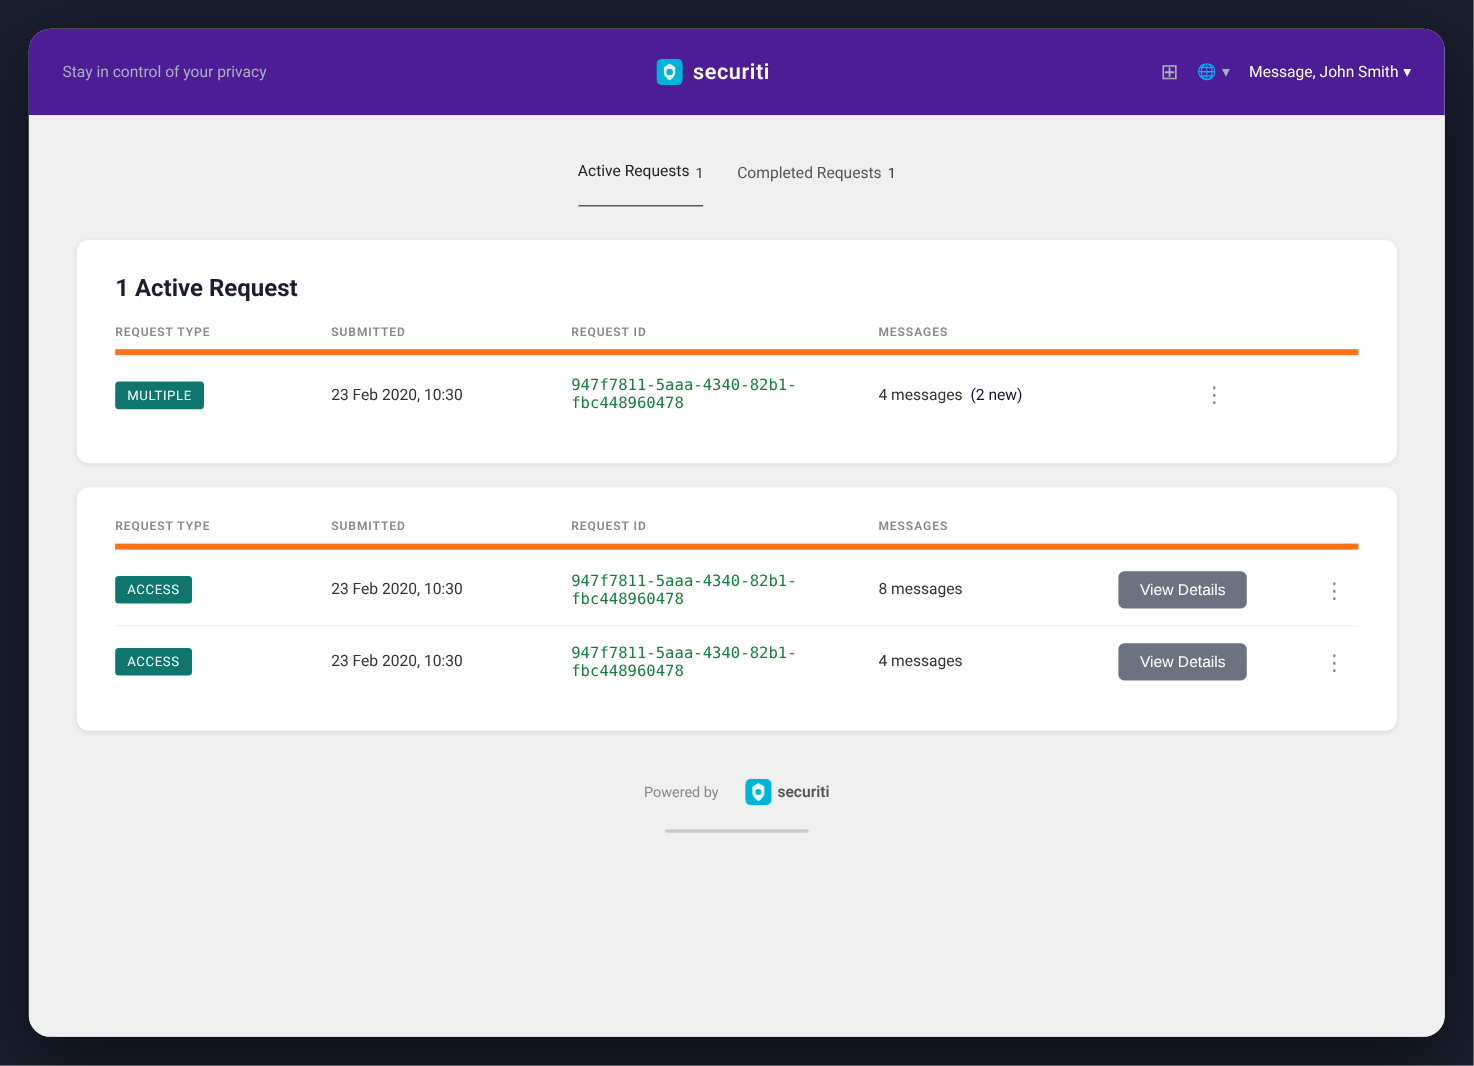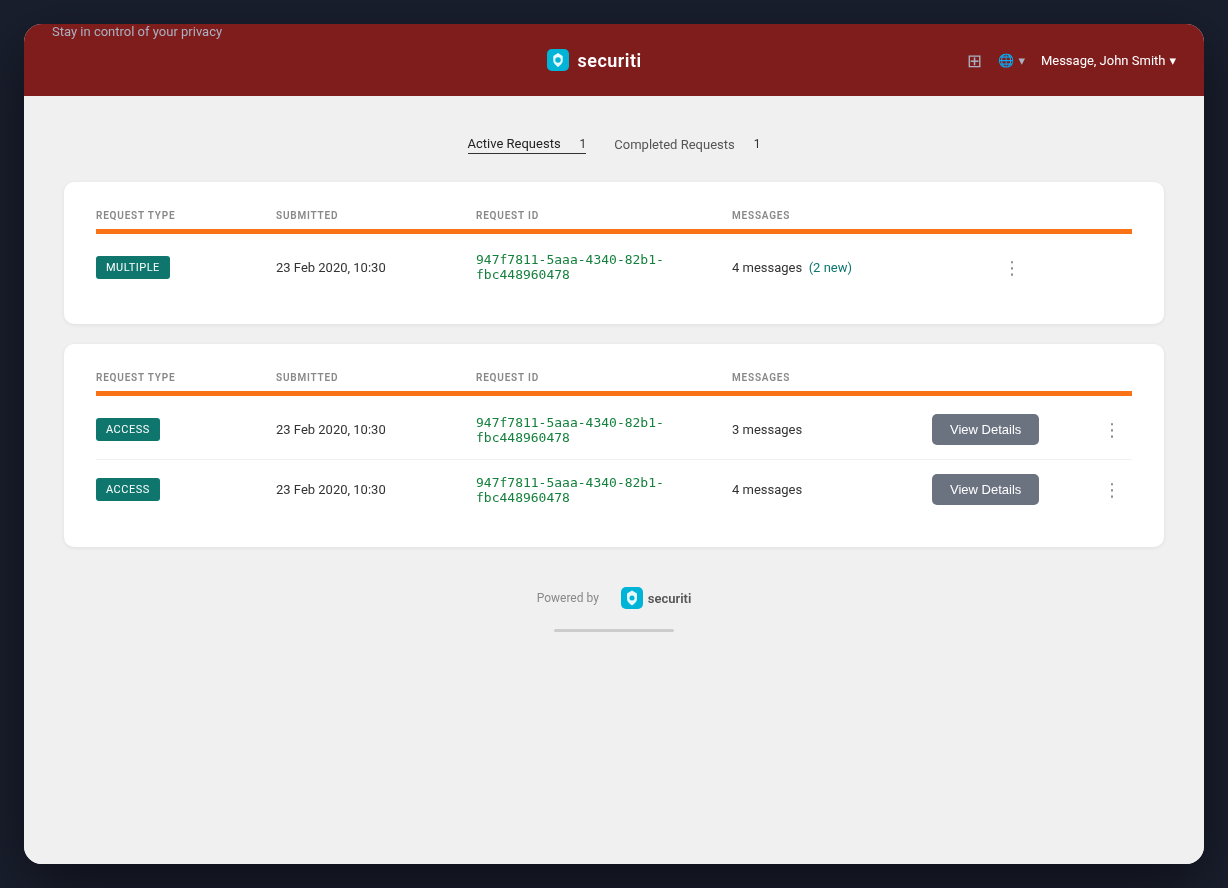--- a/index.html
+++ b/index.html
@@ -16,23 +16,24 @@
       min-height: 840px;
       background: #f0f0f0;
       border-radius: 18px;
       overflow: hidden;
       box-shadow: 0 20px 60px rgba(0,0,0,0.5);
       display: flex;
       flex-direction: column;
     }
     
     .header {
-      background: #7f1d1d;
+      background: #4c1d95;
       height: 72px;
       display: flex;
+      align-items: center;
       padding: 0 28px;
       flex-shrink: 0;
     }
     .header-left {
       color: #aab0c0;
       font-size: 13px;
     }
     .header-center {
       flex: 1;
       display: flex;
@@ -96,22 +97,22 @@
       justify-content: center;
       gap: 28px;
       margin-bottom: 28px;
     }
     .tab {
       font-size: 13px;
       color: #555;
       cursor: pointer;
       display: flex;
       align-items: center;
-      gap: 19px;
-      padding-bottom: 2px;
+      gap: 5px;
+      padding-bottom: 20px;
     }
     .tab.active {
       border-bottom: 1px solid #333;
       color: #222;
     }
     .tab-count {
       font-size: 12px;
       color: #333;
     }
     
@@ -169,21 +170,21 @@
     .request-id-text {
       font-size: 13px;
       color: #15803d;
       font-family: monospace;
     }
     .messages-text {
       font-size: 13px;
       color: #333;
     }
     .messages-new {
-      color: #0f766e;
+      color: #0f172a;
       font-size: 13px;
     }
     .action-btn {
       background: #6b7280;
       color: #fff;
       border: none;
       border-radius: 5px;
       padding: 8px 18px;
       font-size: 13px;
       font-weight: 500;
@@ -269,20 +270,21 @@
         <span>Active Requests</span>
         <span class="tab-count">1</span>
       </div>
       <div class="tab">
         <span>Completed Requests</span>
         <span class="tab-count">1</span>
       </div>
     </div>
 
     <div class="card">
+      <div class="card-title">1 Active Request</div>
       <div class="table-header">
         <div class="table-header-cell">REQUEST TYPE</div>
         <div class="table-header-cell">SUBMITTED</div>
         <div class="table-header-cell">REQUEST ID</div>
         <div class="table-header-cell">MESSAGES</div>
         <div class="table-header-cell"></div>
         <div class="table-header-cell"></div>
       </div>
 
       <div class="table-row">
@@ -308,21 +310,21 @@
         <div class="table-header-cell"></div>
         <div class="table-header-cell"></div>
       </div>
 
       <div class="table-row">
         <div>
           <span class="badge">ACCESS</span>
         </div>
         <div class="submitted-text">23 Feb 2020, 10:30</div>
         <div class="request-id-text">947f7811-5aaa-4340-82b1-fbc448960478</div>
-        <div class="messages-text">3 messages</div>
+        <div class="messages-text">8 messages</div>
         <div>
           <button class="action-btn">View Details</button>
         </div>
         <div class="more-icon">⋮</div>
       </div>
 
       <div class="table-row">
         <div>
           <span class="badge">ACCESS</span>
         </div>

